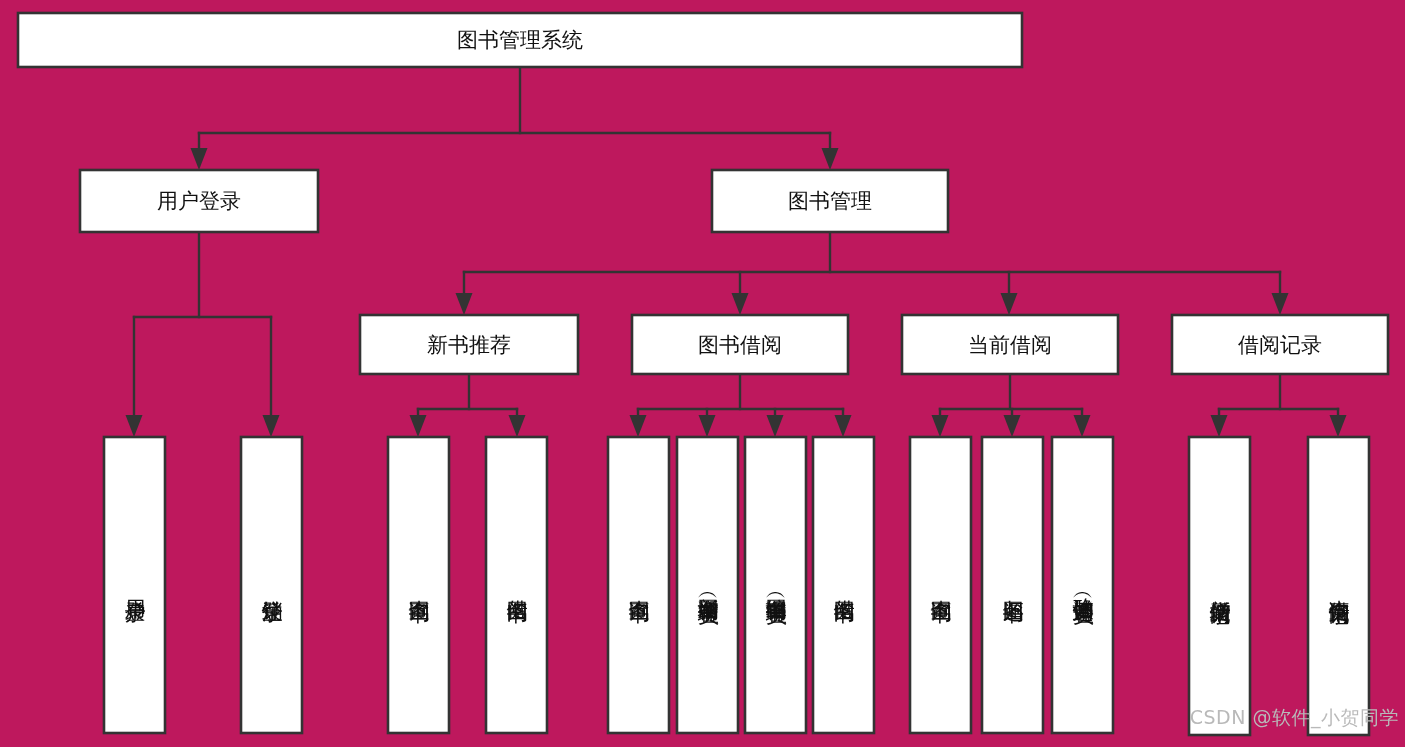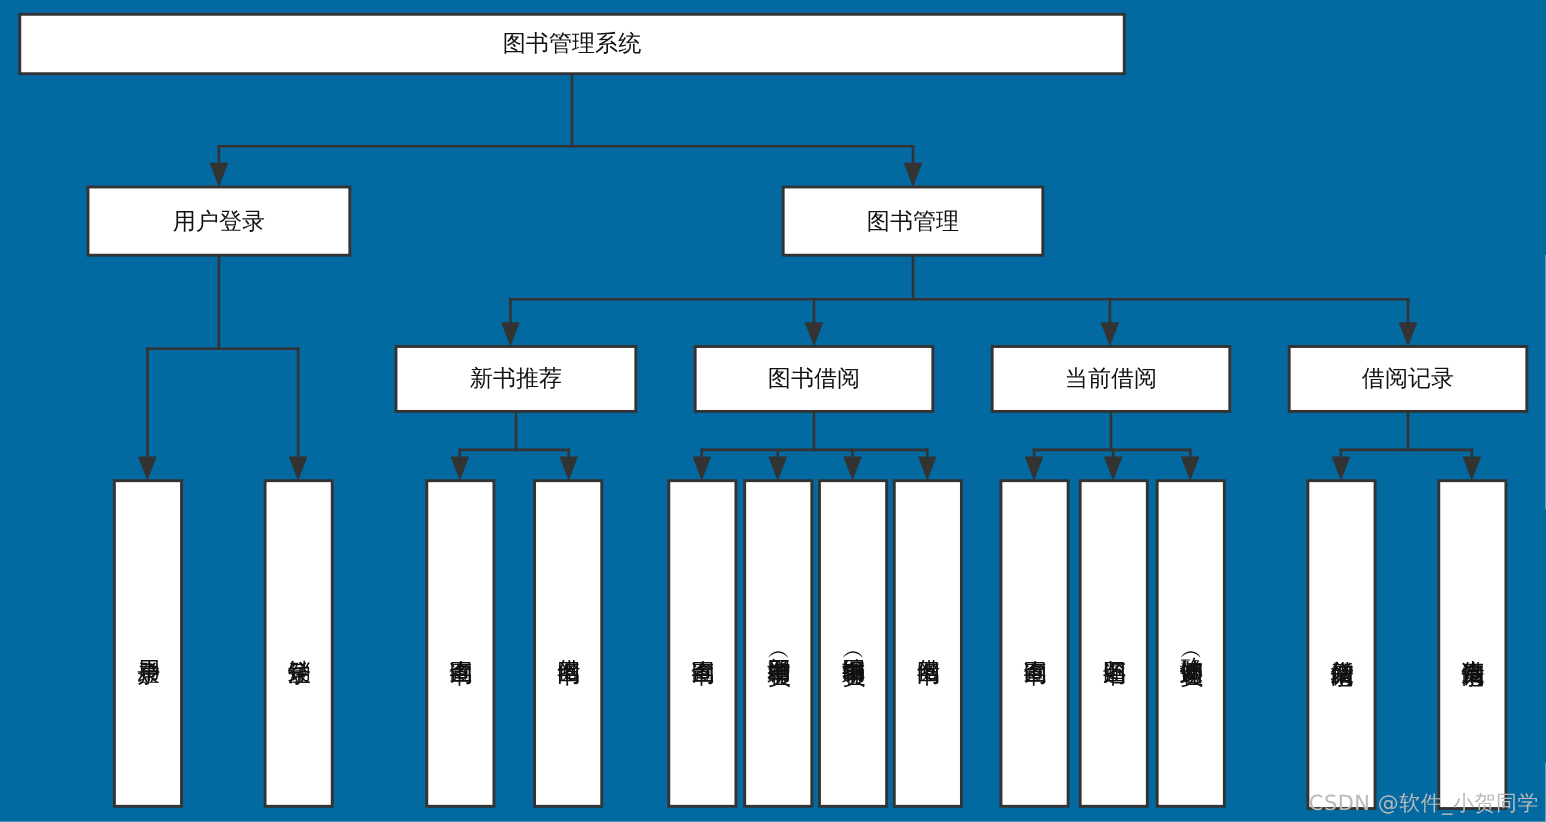--- a/index.html
+++ b/index.html
@@ -10,21 +10,21 @@
   body {
     width: 1405px;
     height: 747px;
     font-family: "DejaVu Sans", "Liberation Sans", sans-serif;
     overflow: hidden;
   }
   #diagram-root {
     position: relative;
     width: 1405px;
     height: 747px;
-    background: #0369a1;
+    background: #be185d;
   }
   svg#flow-svg {
     position: absolute;
     left: 0;
     top: 0;
     width: 1405px;
     height: 747px;
     display: block;
   }
   .node-rect {
@@ -61,21 +61,21 @@
     letter-spacing: 1px;
     white-space: nowrap;
     display: flex;
     align-items: center;
     justify-content: center;
     pointer-events: none;
   }
   #watermark {
     position: absolute;
     right: 6px;
-    bottom: 4px;
+    bottom: 16px;
     font-family: "DejaVu Sans", "Liberation Sans", sans-serif;
     font-size: 19px;
     color: #b9b9b9;
     white-space: nowrap;
     letter-spacing: 0.5px;
   }
 </style>
 </head>
 <body>
 

